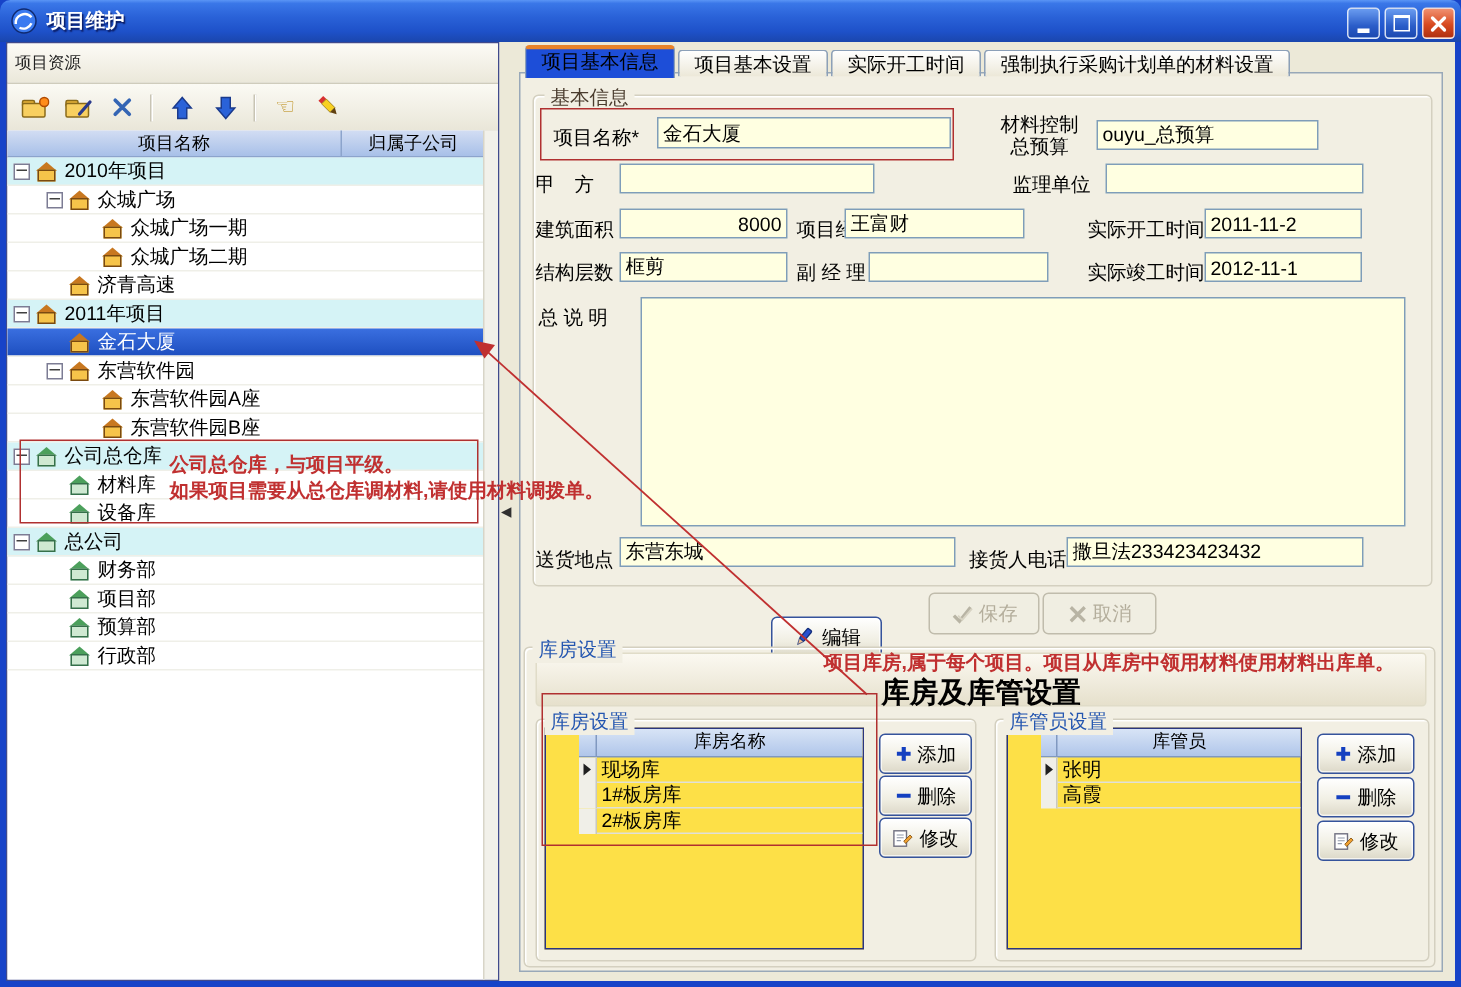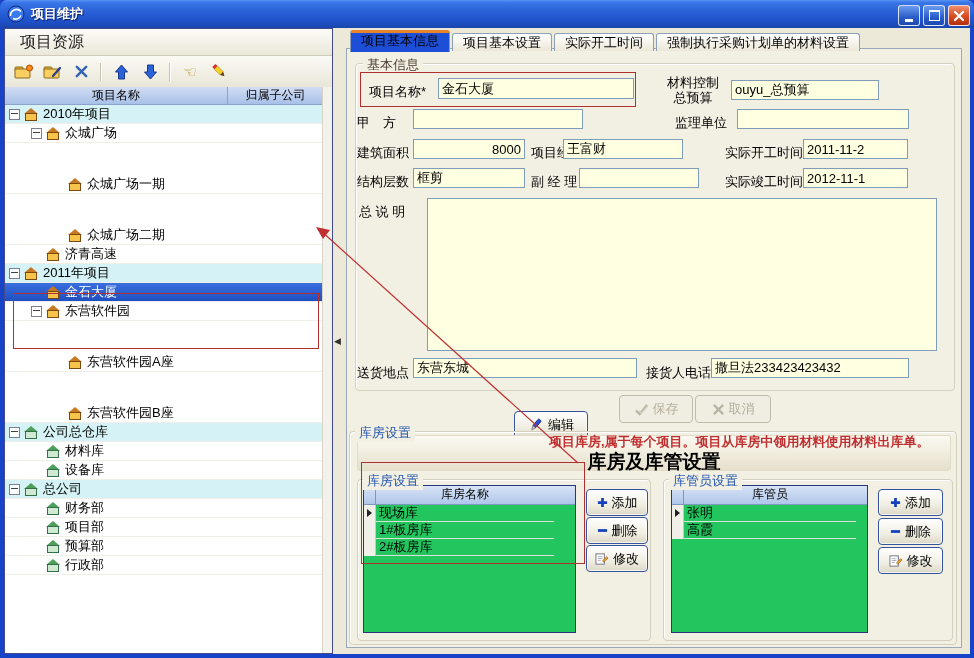--- a/index.html
+++ b/index.html
@@ -17,36 +17,36 @@
     display:flex;align-items:center;justify-content:center;
     background:linear-gradient(180deg,#6a9cf0,#2a5cc8 60%,#1c49b0);}
   .wbtn.close{background:linear-gradient(180deg,#f09070,#d84a20 55%,#b03010);}
   .g-min{width:8px;height:3px;background:#fff;margin-top:9px;}
   .g-max{width:9px;height:8px;border:1px solid #fff;border-top:2px solid #fff;}
   
   .client{position:absolute;left:4px;top:28px;right:4px;bottom:4px;background:#ece9d8;}
   
   .leftpanel{position:absolute;left:4px;top:28px;width:329px;height:626px;background:#fff;
     border:1px solid #404a8c;box-sizing:border-box;}
-  .lp-header{height:26px;line-height:26px;padding-left:15px;font-size:16px;color:#222;
+  .lp-header{height:26px;line-height:26px;padding-left:5px;font-size:11px;color:#222;
     background:linear-gradient(#fcfbf6,#ebe8da);border-bottom:1px solid #cfccbc;}
   .lp-toolbar{height:31px;background:linear-gradient(#fbfaf4,#e9e6d8);border-bottom:1px solid #cfccbc;
     display:flex;align-items:center;padding-left:8px;gap:9px;}
   .tbi{width:20px;height:18px;display:flex;align-items:center;justify-content:center;cursor:pointer;}
   .tsep{width:1px;height:18px;background:#c8c4b4;border-right:1px solid #fff;}
   .hand{font-size:15px;color:#b8860b;line-height:16px;}
   .treewrap{position:absolute;left:0;right:9px;top:58px;bottom:0;background:#fff;}
   .vsb{position:absolute;right:0;top:58px;bottom:0;width:9px;background:#f2f1ea;border-left:1px solid #d8d5c8;}
   .tree-head{display:flex;height:17px;background:linear-gradient(#d2ddf3,#a8c0e8);
     border-bottom:1px solid #8ca4cc;font-size:12px;color:#000;}
   .tree-head .c1{width:222px;text-align:center;line-height:16px;border-right:1px solid #8ca4cc;}
   .tree-head .c2{flex:1;text-align:center;line-height:16px;}
   .trow{height:19px;display:flex;align-items:center;box-sizing:border-box;
     border-bottom:1px solid #efefe8;cursor:default;}
-  .trow.lvl0{padding-left:4px;} .trow.lvl1{padding-left:26px;} .trow.lvl2{padding-left:48px;margin-top:32px;}
+  .trow.lvl0{padding-left:4px;} .trow.lvl1{padding-left:26px;} .trow.lvl2{padding-left:48px;}
   .trow.hl{background:#d5f3f6;}
   .trow.sel{background:linear-gradient(#3a6fe0,#1e4fc0);}
   .trow.sel .tlabel{color:#fff;}
   .ebox{width:9px;height:9px;border:1px solid #7c7c94;background:#fff;position:relative;flex:none;}
   .ebox::before{content:"";position:absolute;left:1px;right:1px;top:3px;height:1px;background:#404040;}
   .esp{width:11px;flex:none;}
   .house{position:relative;width:14px;height:13px;margin-left:4px;flex:none;}
   .house::before{content:"";position:absolute;left:0;top:0;width:0;height:0;
     border-left:7px solid transparent;border-right:7px solid transparent;}
   .house::after{content:"";position:absolute;left:1px;top:5px;width:10px;height:6px;border:1px solid;}
@@ -81,21 +81,21 @@
   
   .xpbtn{position:absolute;height:25px;border:1px solid #35539c;border-radius:4px;cursor:pointer;
     background:linear-gradient(#ffffff,#f0eee2 60%,#dcd8c8);box-shadow:inset 0 0 0 1px rgba(255,255,255,.7);
     display:flex;align-items:center;justify-content:center;gap:4px;font-size:13px;color:#000;}
   .xpbtn.disabled{border-color:#c0bcac;color:#b4ae9c;background:#f0eee2;box-shadow:none;cursor:default;}
   
   .banner{position:absolute;border:1px solid #e0dcc8;border-radius:3px;
     background:linear-gradient(#fbf9f1,#e6e0cc);text-align:center;}
   .banner .btitle{margin-top:13px;font-size:19px;font-weight:bold;color:#000;}
   
-  .wtable{position:absolute;background:#22c55e;border:1px solid #2a3580;box-sizing:border-box;}
+  .wtable{position:absolute;background:#fde047;border:1px solid #2a3580;box-sizing:border-box;padding-left:22px;}
   .wt-head{display:flex;height:18px;background:linear-gradient(#d8e4f6,#b0c6ea);
     border-bottom:1px solid #8098c0;font-size:12px;}
   .wt-head .m{width:12px;border-right:1px solid #8098c0;box-sizing:border-box;}
   .wt-head .hc{text-align:center;line-height:17px;}
   .wt-row{display:flex;height:17px;font-size:13px;}
   .wt-row .m{width:12px;background:#f0efe8;border-right:1px solid #c8c8c0;box-sizing:border-box;position:relative;}
   .wt-row.cur .m::after{content:"";position:absolute;left:3px;top:4px;
     border-left:5px solid #202020;border-top:4px solid transparent;border-bottom:4px solid transparent;}
   .wt-row .rc{padding-left:3px;line-height:16px;border-bottom:1px solid #e0e0d8;box-sizing:border-box;}
   .wtL .hc,.wtL .rc{width:178px;}
@@ -434,19 +434,23 @@
             <path d="M8 9.5 L12.5 5 L14 6.5 L9.5 11 Z" fill="#f0a030" stroke="#805010" stroke-width="0.6"></path>
           </svg>
         <span>修改</span>
       </div>
     </div>
   </div>
 
   <div class="ann-rect" style="left:360px;top:72px;width:274px;height:33px;"></div>
   <div class="ann-rect" style="left:13px;top:293px;width:304px;height:54px;"></div>
   <div class="ann-rect" style="left:361px;top:462px;width:222px;height:100px;"></div>
+  <div class="ann-text" style="left:113px;top:301px;">
+    <div>公司总仓库，与项目平级。</div>
+    <div>如果项目需要从总仓库调材料,请使用材料调拨单。</div>
+  </div>
   <div class="ann-text" style="left:549px;top:433px;">项目库房,属于每个项目。项目从库房中领用材料使用材料出库单。</div>
   <svg class="arrow-svg" width="974" height="658" viewBox="0 0 974 658">
     <line x1="578" y1="463" x2="320" y2="230" stroke="#c03030" stroke-width="1.2"></line>
     <polygon points="316,227 330,230 323,239" fill="#c03030"></polygon>
   </svg>
 
 </div>
 
 </body></html>

